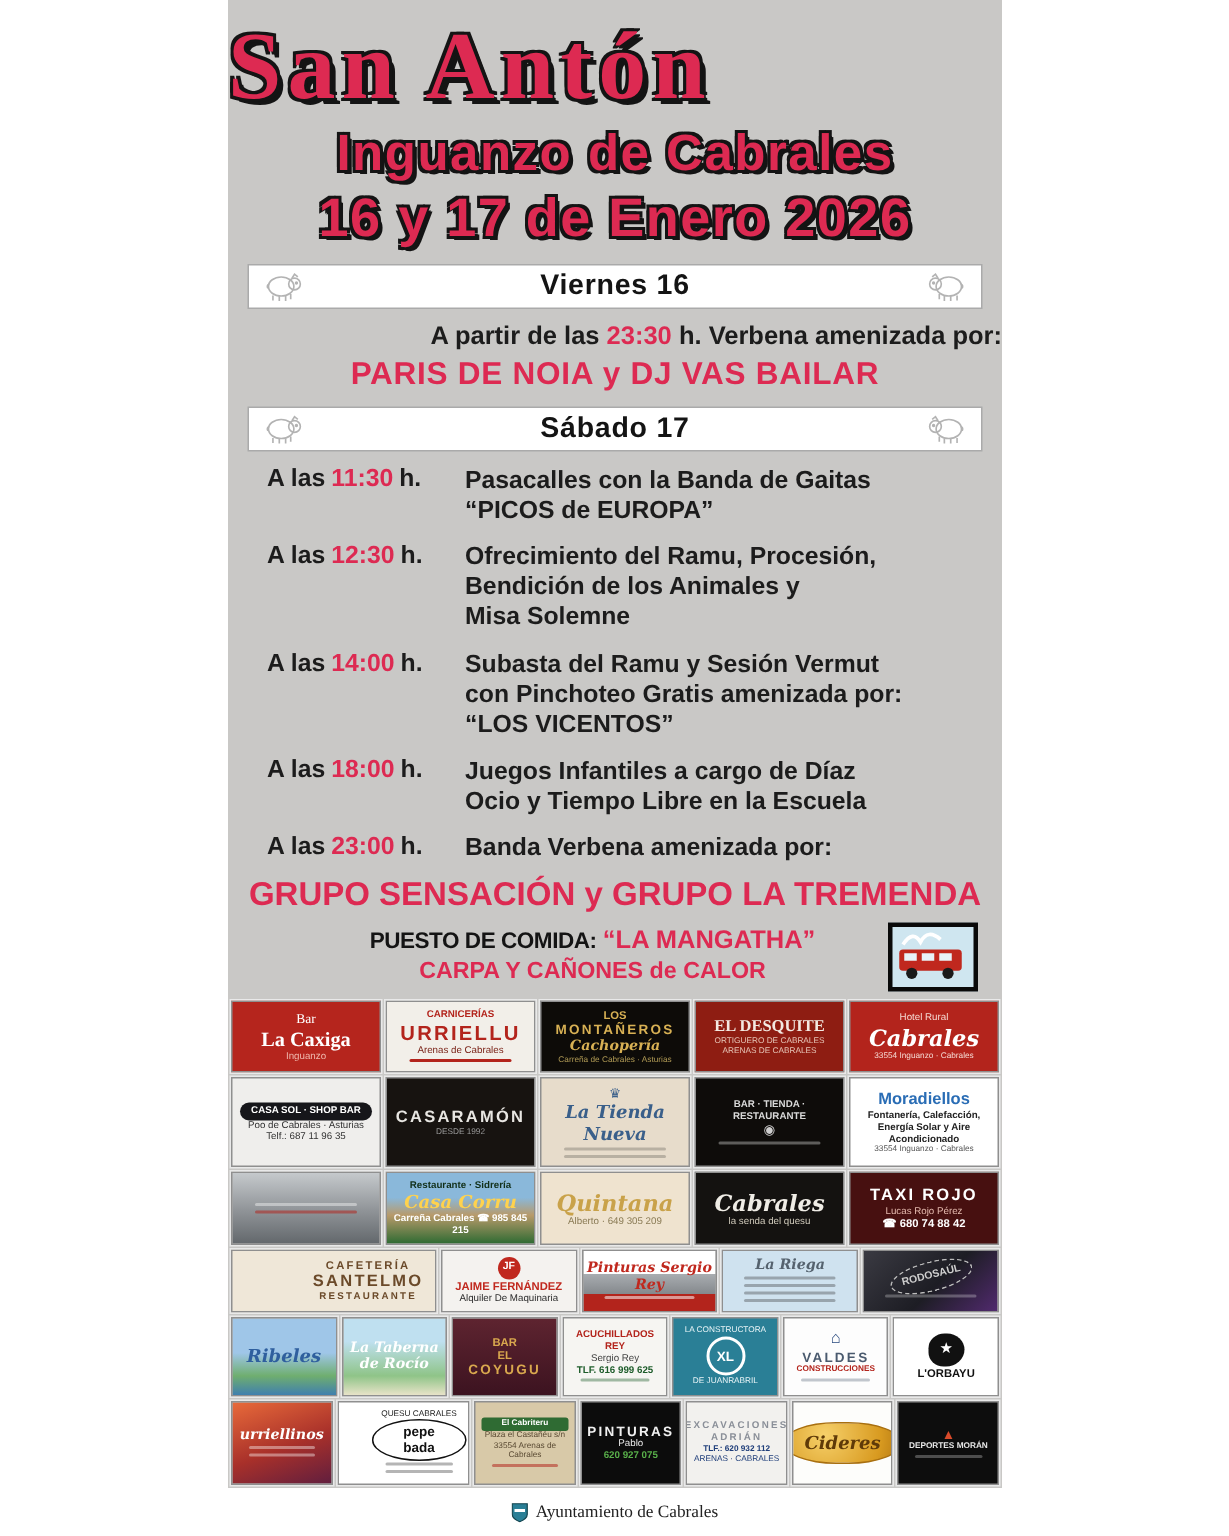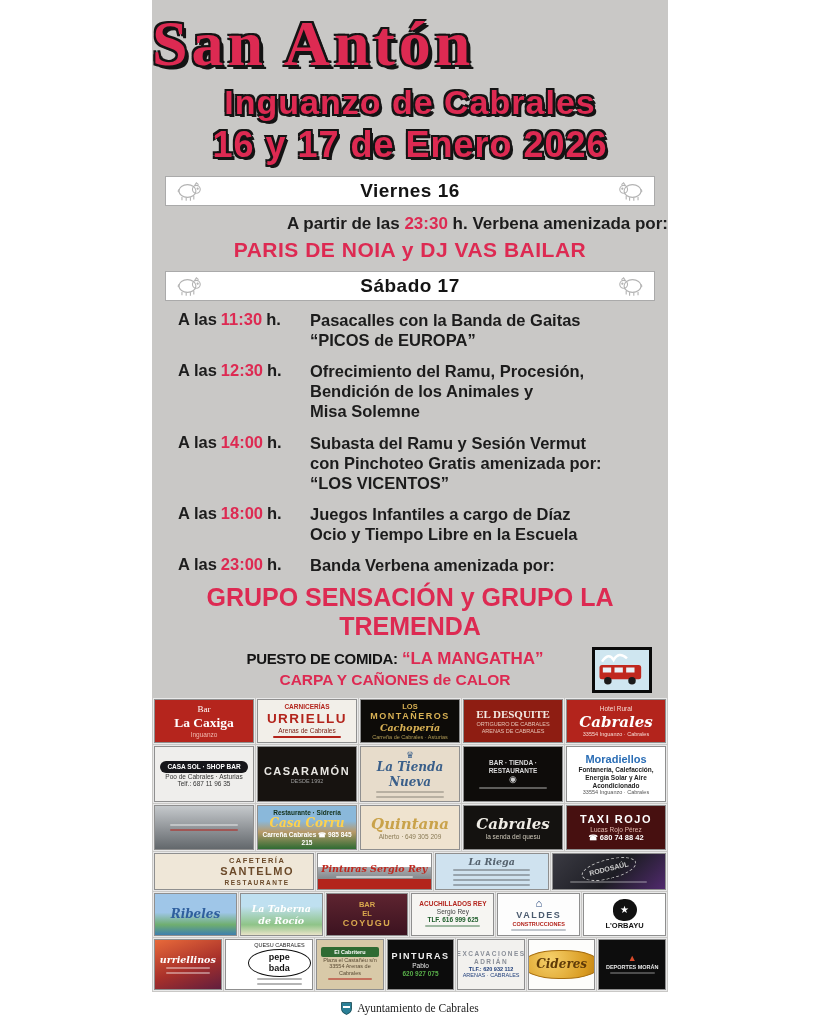--- a/index.html
+++ b/index.html
@@ -23,21 +23,21 @@
   
   .intro{margin-top:9px;text-align:right;font-weight:bold;font-size:17px;color:#1c1c1c;}
   .red{color:#dd2a52;}
   .bands{margin-top:4px;text-align:center;font-weight:bold;font-size:21px;color:#dd2a52;letter-spacing:.5px;}
   
   .events{margin:10px 10px 0 26px;display:flex;flex-direction:column;gap:11px;}
   .event{display:flex;align-items:flex-start;}
   .when{width:132px;flex:none;font-weight:bold;font-size:16.5px;color:#1c1c1c;white-space:nowrap;}
   .when .t{color:#dd2a52;margin:0 4px;}
   .what{flex:1;font-weight:bold;font-size:16.5px;line-height:1.22;color:#1c1c1c;white-space:pre-line;}
-  .bands2{margin-top:8px;text-align:center;font-weight:bold;font-size:25px;color:#dd2a52;}
+  .bands2{margin-top:8px;text-align:center;font-weight:bold;font-size:22px;color:#dd2a52;}
   
   .food{position:relative;margin-top:6px;padding:2px 70px 0 40px;text-align:center;}
   .food .l1{font-size:15px;}
   .food .lab{font-weight:bold;color:#141414;letter-spacing:-.3px;}
   .food .nm{font-weight:bold;color:#dd2a52;font-size:17px;}
   .food .l2{font-weight:bold;color:#dd2a52;font-size:15.5px;margin-top:2px;}
   .truck{position:absolute;right:16px;top:0;width:60px;height:46px;background:#cfe6f0;
          border:3px solid #0a0a0a;box-sizing:border-box;}
   
   .sp-grid{flex:1;min-height:0;margin-top:8px;padding:2px;display:flex;flex-direction:column;gap:3px;}
@@ -259,20 +259,25 @@
             <div class="spl micro" style="color: rgb(227, 184, 173);">Lucas Rojo Pérez</div>
             <div class="spl xs b" style="color: rgb(255, 255, 255);">☎ 680 74 88 42</div>
           </div>
         </div>
         <div class="sp-row" style="flex-grow: 46;">
           <div class="sp-card" style="background: rgb(239, 231, 216); padding-left: 47px;">
             <div class="spl xs b sp" style="color: rgb(107, 74, 42);">CAFETERÍA</div>
             <div class="spl md b sp" style="color: rgb(107, 74, 42);">SANTELMO</div>
             <div class="spl micro b sp" style="color: rgb(107, 74, 42);">RESTAURANTE</div>
           </div>
+          <div class="sp-card" style="background: rgb(244, 242, 239);">
+            <div class="spl circle-red" style="color: rgb(255, 255, 255);">JF</div>
+            <div class="spl xs b" style="color: rgb(192, 40, 30);">JAIME FERNÁNDEZ</div>
+            <div class="spl micro" style="color: rgb(43, 43, 43);">Alquiler De Maquinaria</div>
+          </div>
           <div class="sp-card" style="background: linear-gradient(rgb(255, 255, 255) 38%, rgb(169, 173, 177) 38%, rgb(132, 136, 140) 72%, rgb(179, 36, 28) 72%);">
             <div class="spl script-sm" style="color: rgb(192, 40, 30);">Pinturas Sergio Rey</div>
             <div class="bar" style="background: rgba(255, 255, 255, 0.533);"></div>
           </div>
           <div class="sp-card" style="background: rgb(207, 226, 239);">
             <div class="spl script-sm" style="color: rgb(85, 98, 110);">La Riega</div>
             <div class="bar" style="background: rgba(43, 43, 43, 0.333);"></div>
             <div class="bar" style="background: rgba(43, 43, 43, 0.333);"></div>
             <div class="bar" style="background: rgba(43, 43, 43, 0.333);"></div>
             <div class="bar" style="background: rgba(43, 43, 43, 0.333);"></div>
@@ -294,20 +299,25 @@
             <div class="spl xs b" style="color: rgb(217, 168, 78);">BAR</div>
             <div class="spl xs b" style="color: rgb(217, 168, 78);">EL</div>
             <div class="spl sm b sp" style="color: rgb(217, 168, 78);">COYUGU</div>
           </div>
           <div class="sp-card" style="background: rgb(246, 245, 242);">
             <div class="spl micro b" style="color: rgb(179, 36, 28);">ACUCHILLADOS REY</div>
             <div class="spl micro" style="color: rgb(68, 68, 68);">Sergio Rey</div>
             <div class="spl micro b" style="color: rgb(29, 92, 42);">TLF. 616 999 625</div>
             <div class="bar" style="background: rgba(29, 92, 42, 0.4);"></div>
           </div>
+          <div class="sp-card" style="background: rgb(42, 127, 150);">
+            <div class="spl nano" style="color: rgb(232, 244, 247);">LA CONSTRUCTORA</div>
+            <div class="spl circle-white" style="color: rgb(255, 255, 255);">XL</div>
+            <div class="spl nano" style="color: rgb(232, 244, 247);">DE JUANRABRIL</div>
+          </div>
           <div class="sp-card" style="background: rgb(253, 253, 253);">
             <div class="spl md" style="color: rgb(42, 74, 127);">⌂</div>
             <div class="spl sm b sp" style="color: rgb(74, 90, 110);">VALDES</div>
             <div class="spl nano b" style="color: rgb(179, 36, 28);">CONSTRUCCIONES</div>
             <div class="bar" style="background: rgba(74, 90, 110, 0.333);"></div>
           </div>
           <div class="sp-card" style="background: rgb(255, 255, 255);">
             <div class="spl blob" style="color: rgb(255, 255, 255);">★</div>
             <div class="spl xs b" style="color: rgb(17, 17, 17);">L'ORBAYU</div>
           </div>

